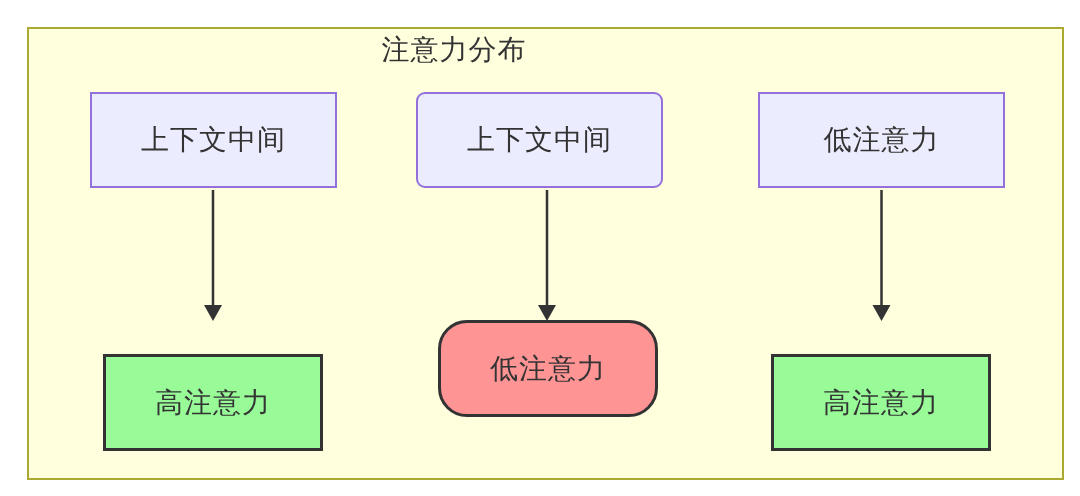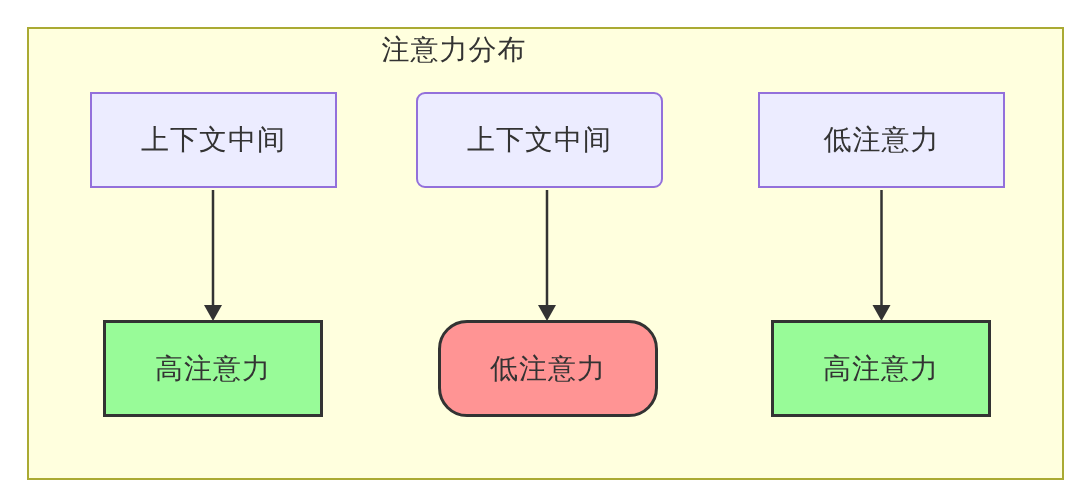--- a/index.html
+++ b/index.html
@@ -53,21 +53,21 @@
     top: 92px;
     width: 247px;
     height: 96px;
   }
   .node.attention {
     border: 3px solid var(--attention-node-border, #333333);
     top: 320px;
     width: 220px;
     height: 97px;
   }
-  .node.high { background: var(--high-attention-fill, #98fb98); }
+  .node.high { background: var(--high-attention-fill, #98fb98); margin-top: 34px; }
   .node.low  { background: var(--low-attention-fill, #ff9494); }
 
   #node-context-start  { left: 90px; }
   #node-context-middle { left: 416px; border-radius: 9px; }
   #node-context-end    { left: 758px; }
   #node-attn-left   { left: 103px; }
   #node-attn-middle { left: 438px; border-radius: 29px; }
   #node-attn-right  { left: 771px; }
 
   svg.edges {

